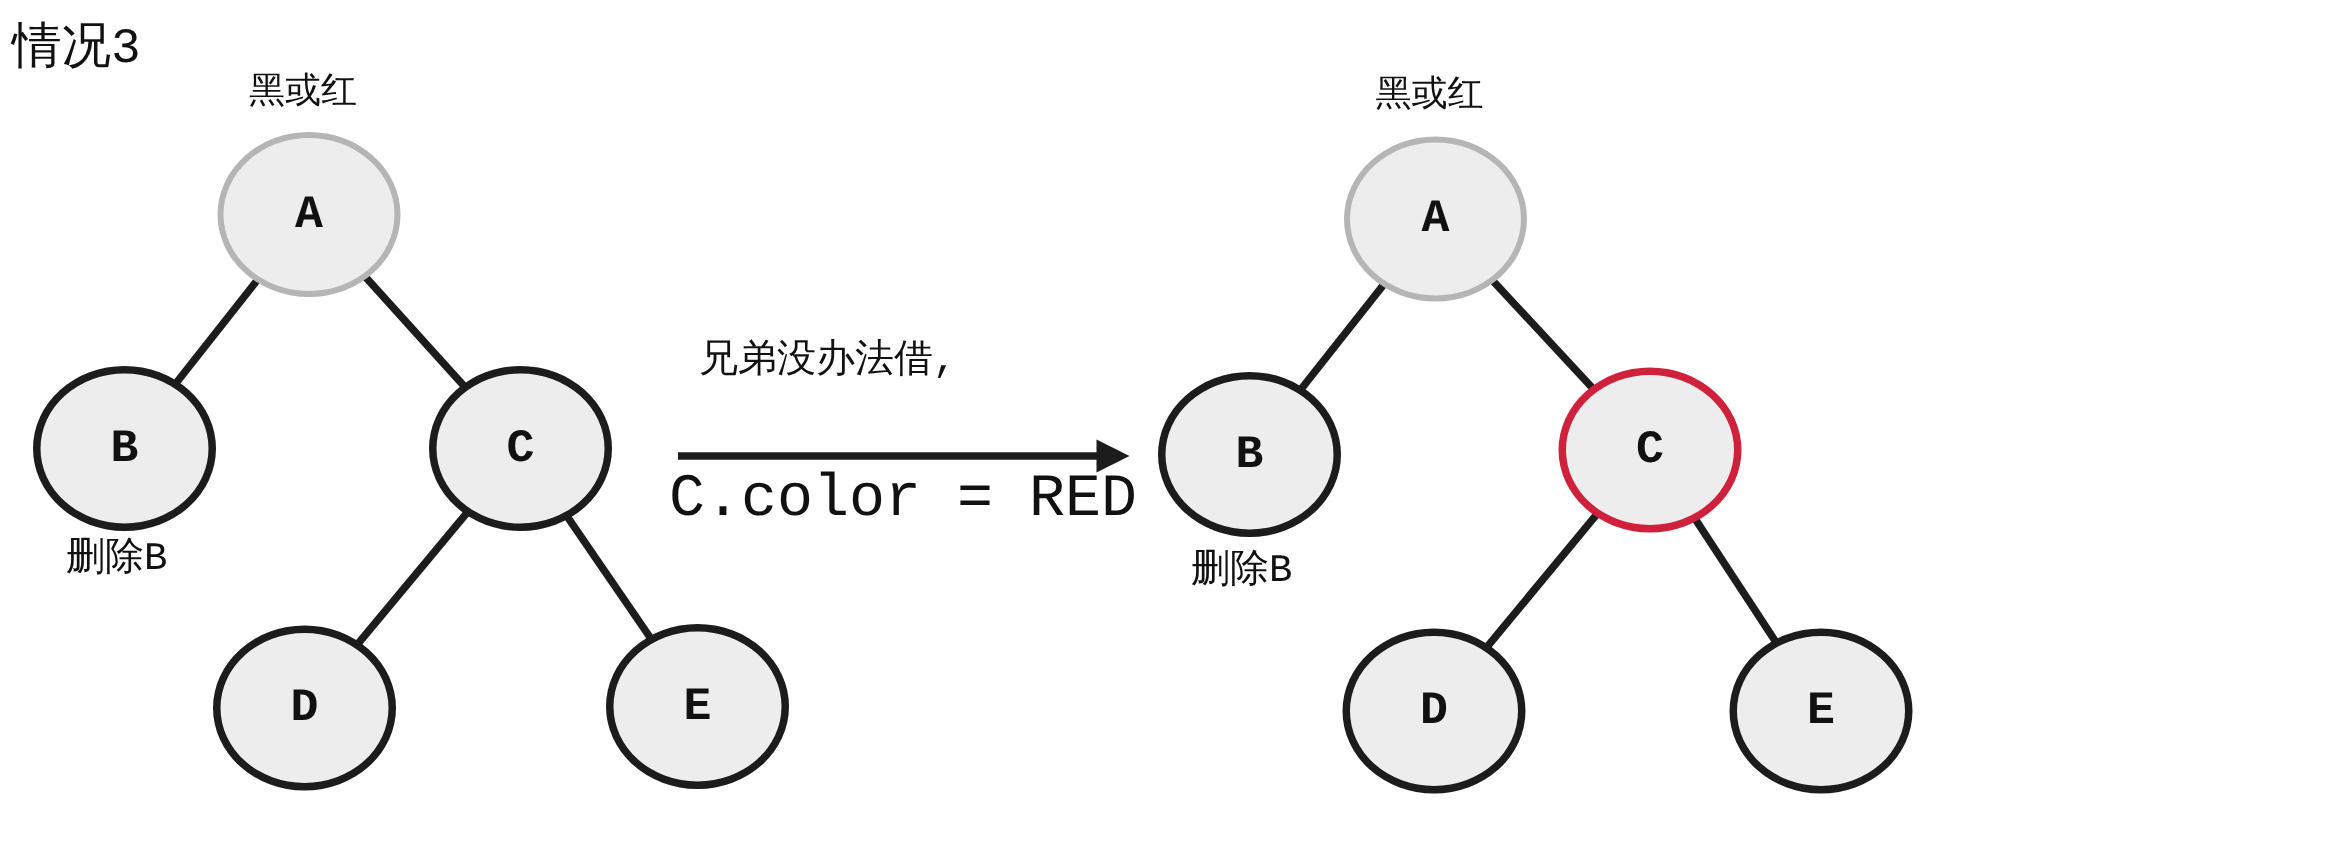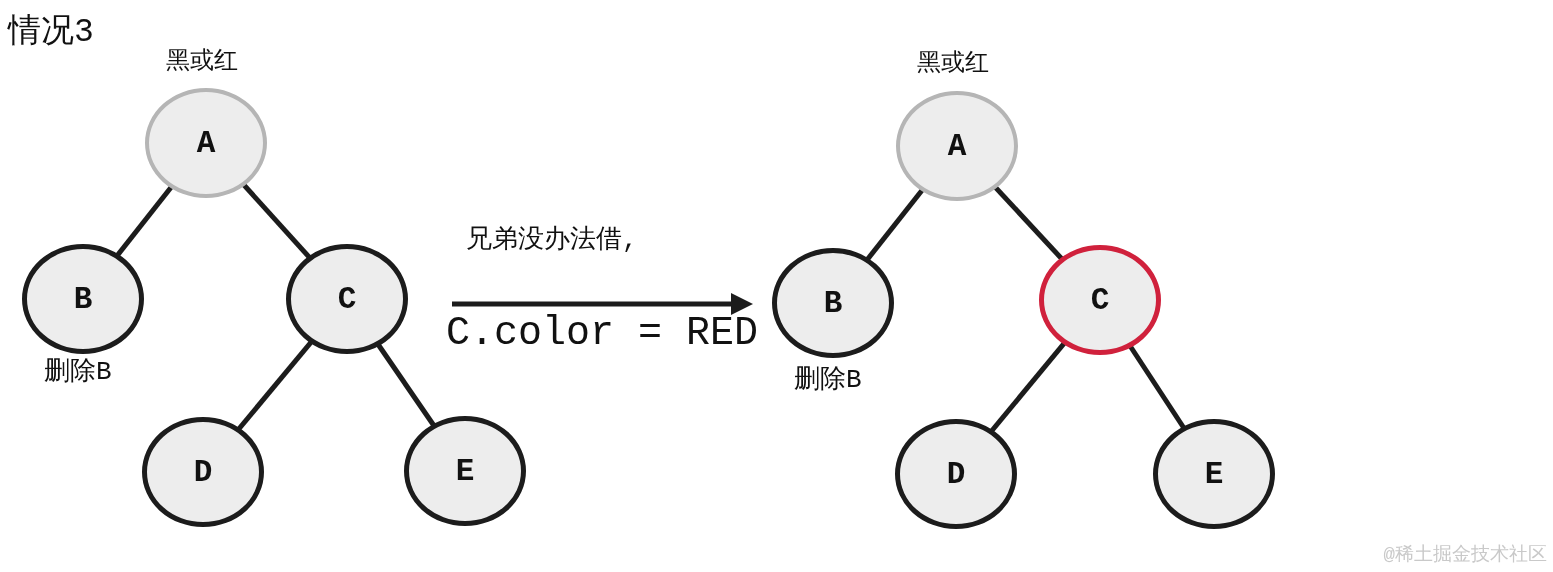--- a/index.html
+++ b/index.html
@@ -118,15 +118,14 @@
       <span class="letter">C</span>
     </div>
   <div class="node r-d">
       <span class="letter">D</span>
     </div>
   <div class="node r-e">
       <span class="letter">E</span>
     </div>
 
 
-  <div class="txt watermark">@稀土掘金技术社区</div>
 
 </div>
 
 </body></html>

